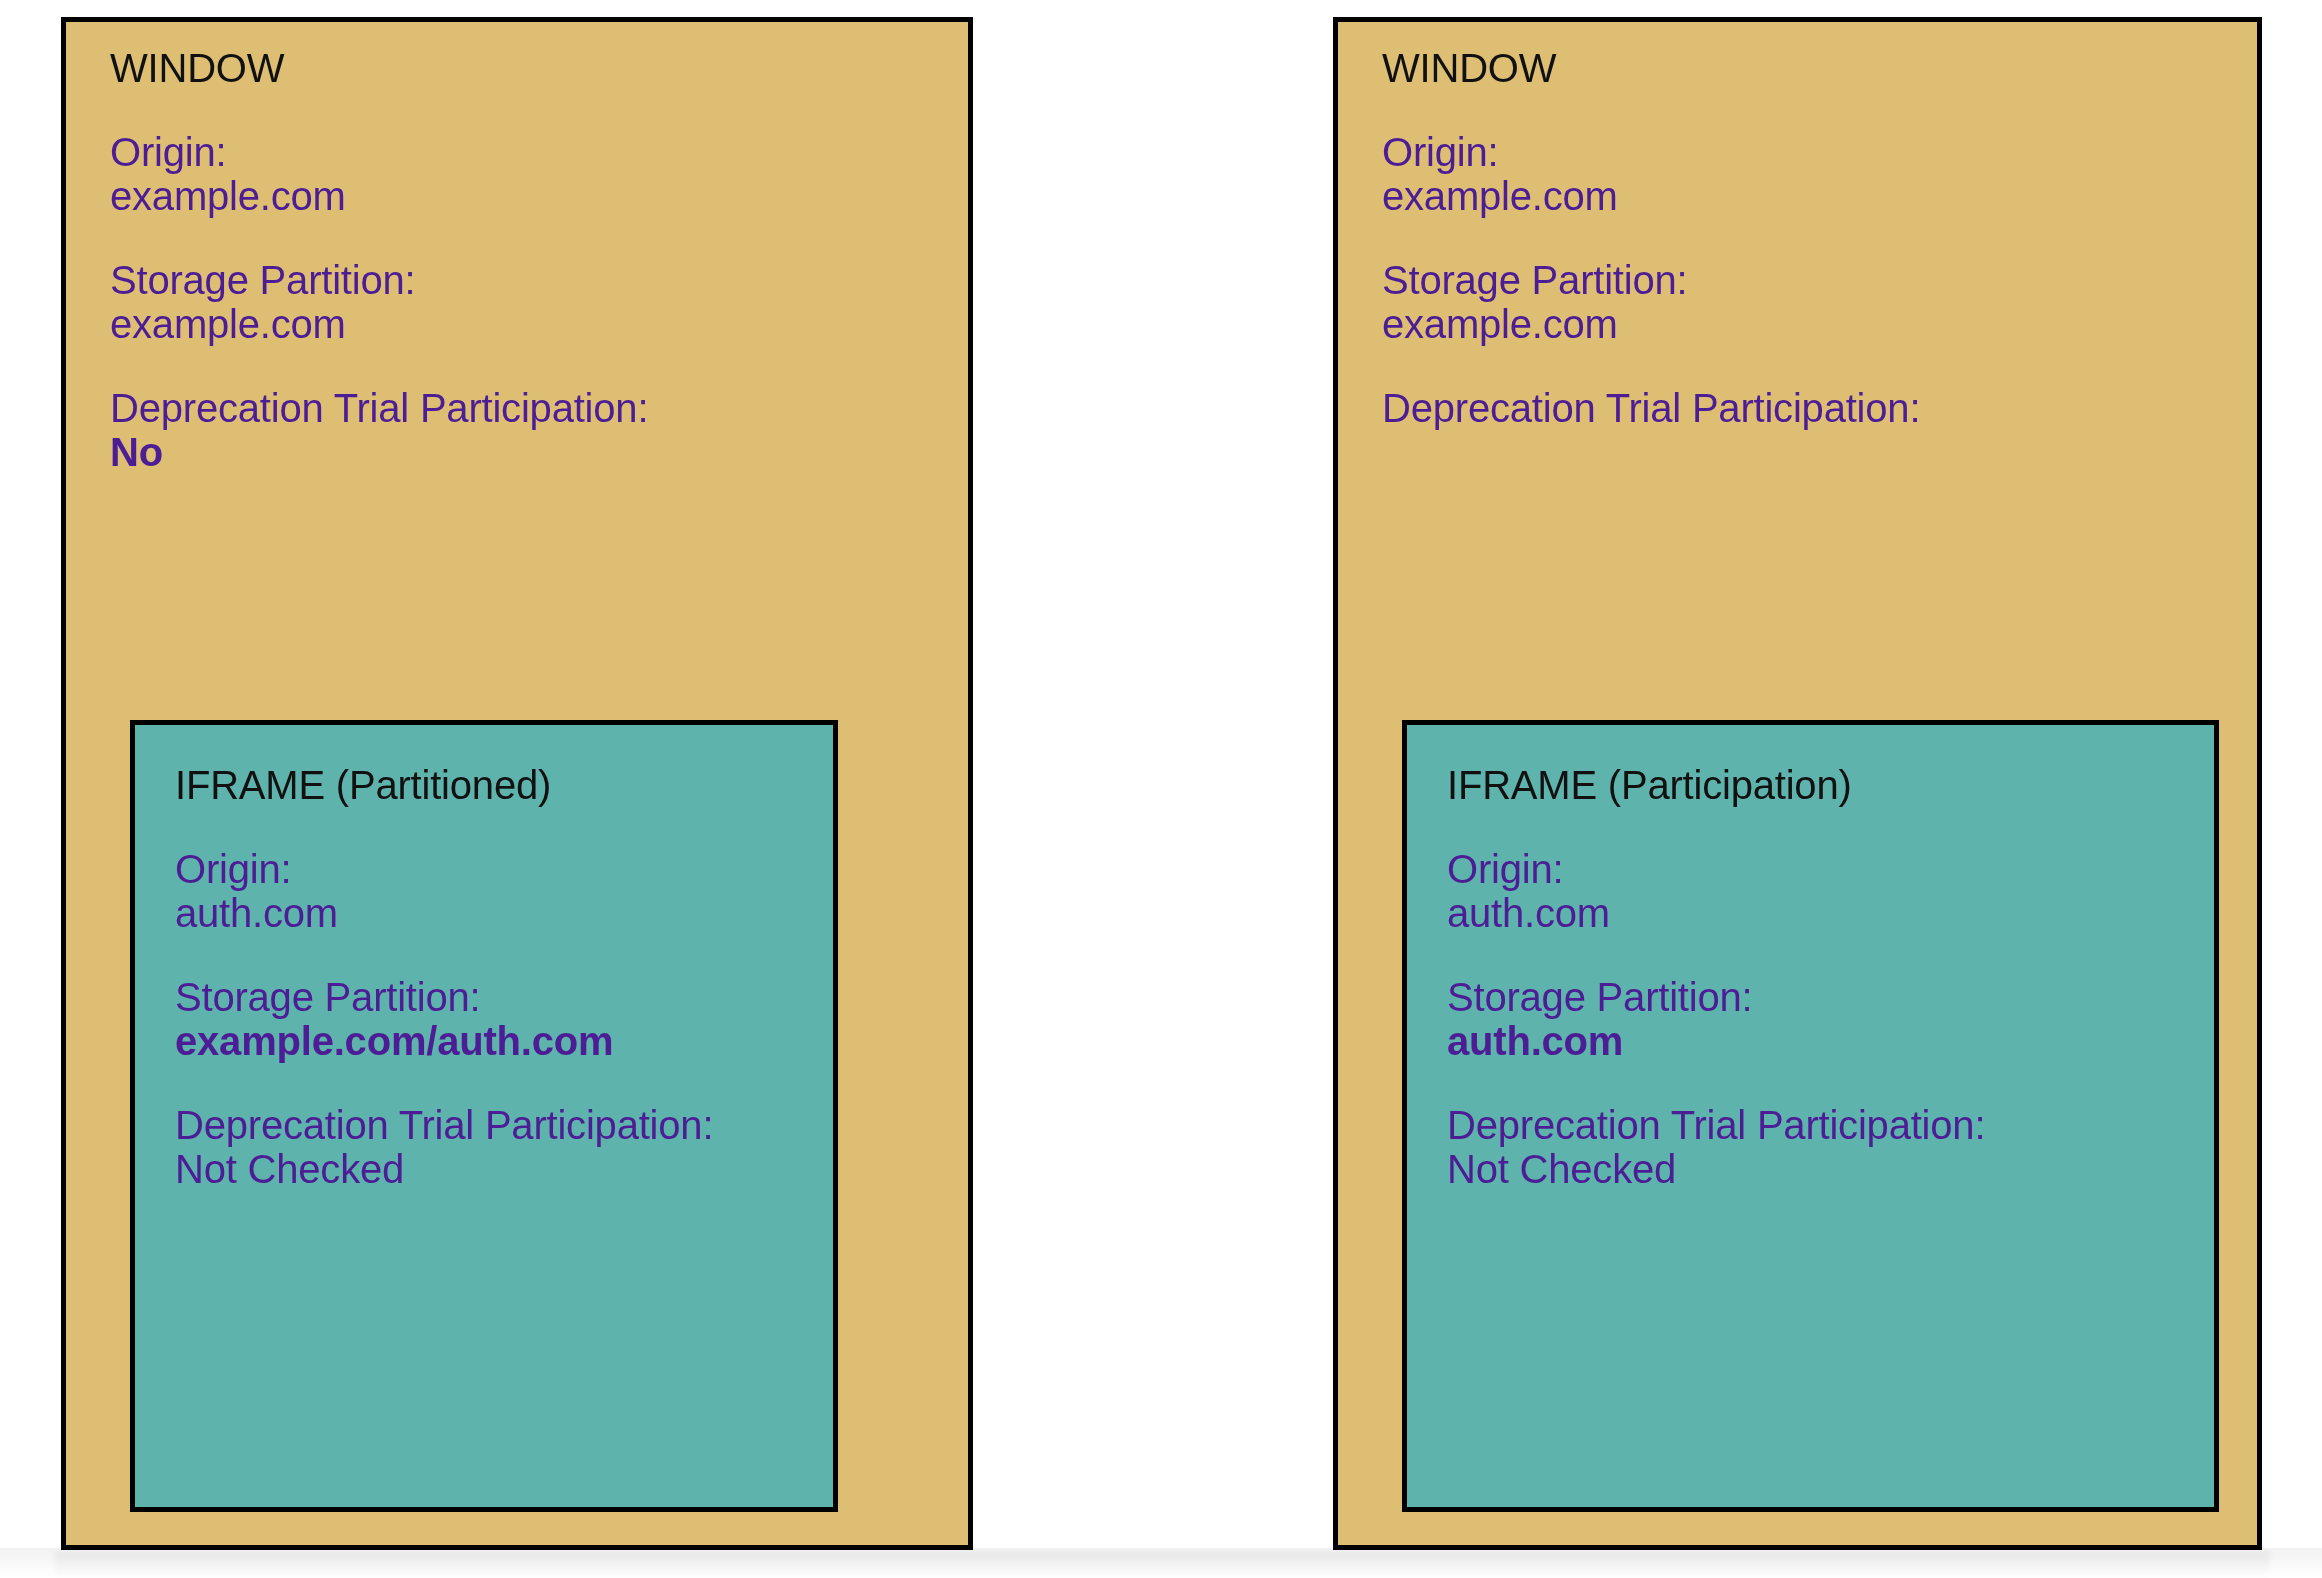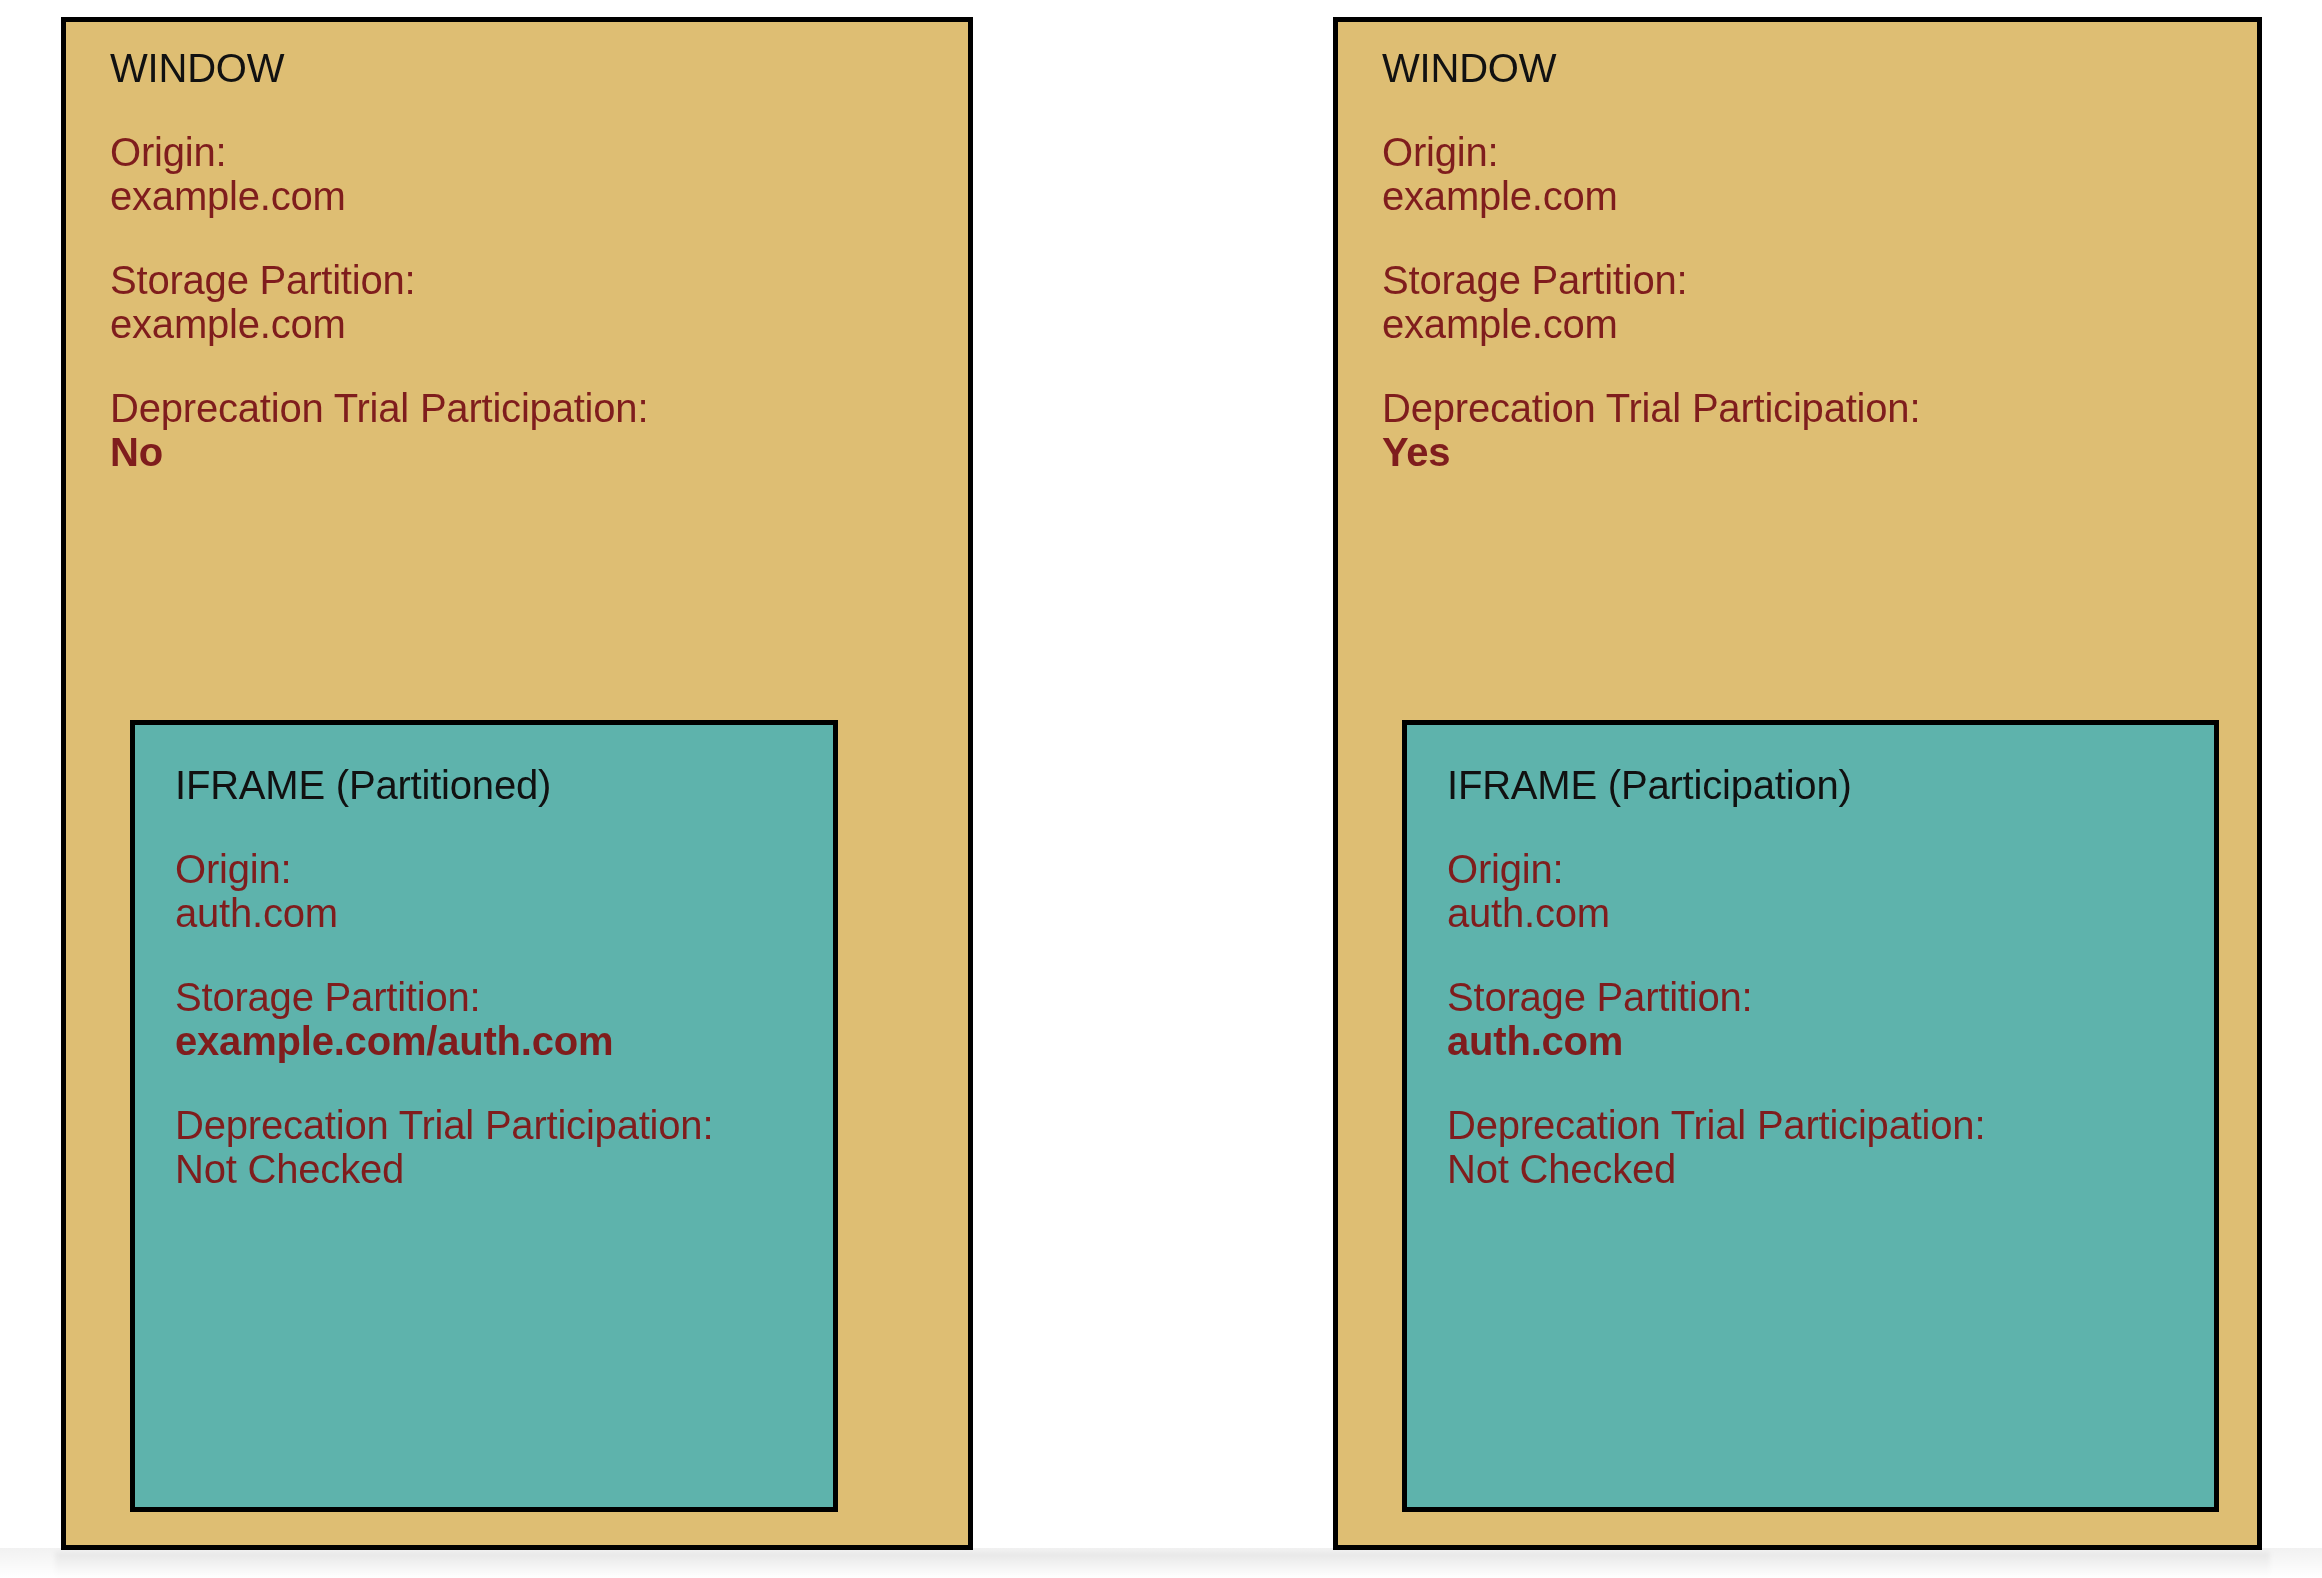--- a/index.html
+++ b/index.html
@@ -69,21 +69,21 @@
   .frame-content {
     position: absolute;
     left: 40px;
     top: 38px;
     right: 0;
   }
 
   .line {
     font-size: 40px;
     line-height: 44px;
-    color: #7f1d1d;
+    color: #4c1d95;
     white-space: nowrap;
     letter-spacing: -0.2px;
   }
   .line.bold { font-weight: bold; }
   .title-line {
     font-size: 40px;
     line-height: 44px;
     color: #111111;
     white-space: nowrap;
     letter-spacing: -0.2px;
@@ -151,21 +151,20 @@
         <div class="line">example.com</div>
       </div>
 
       <div class="block">
         <div class="line">Storage Partition:</div>
         <div class="line">example.com</div>
       </div>
 
       <div class="block">
         <div class="line">Deprecation Trial Participation:</div>
-        <div class="line bold">Yes</div>
       </div>
 
     </div>
 
     <div class="iframe-box right-frame">
       <div class="frame-content">
 
         <div class="title-line">IFRAME (Participation)</div>
 
         <div class="block">

